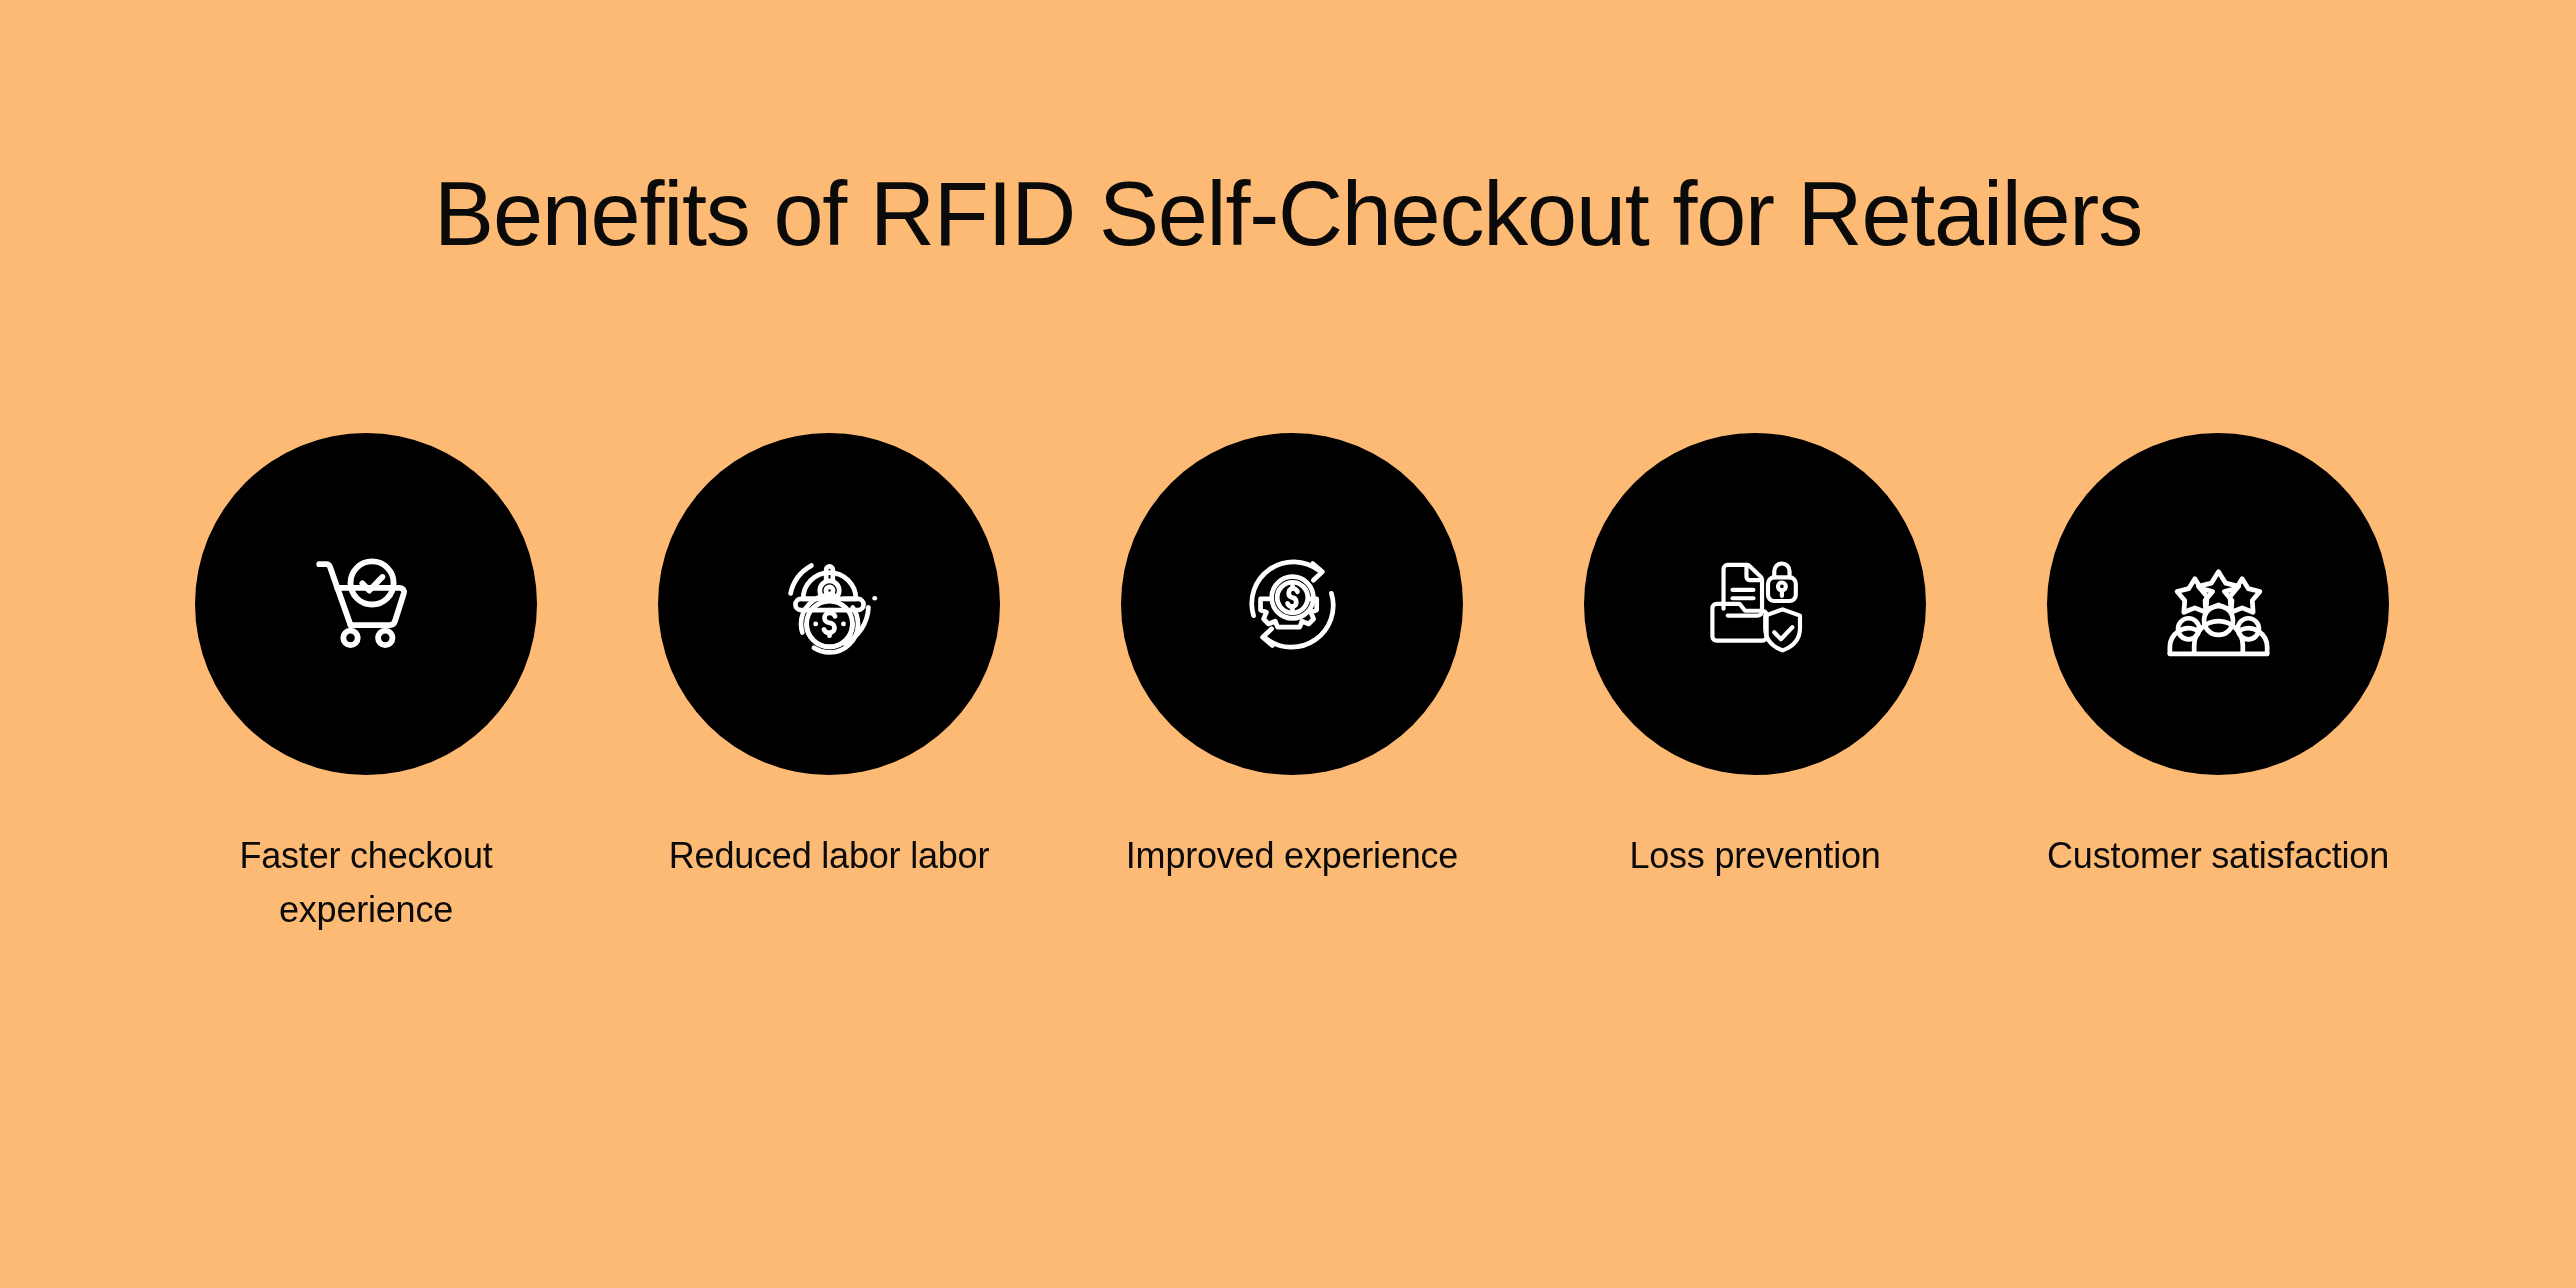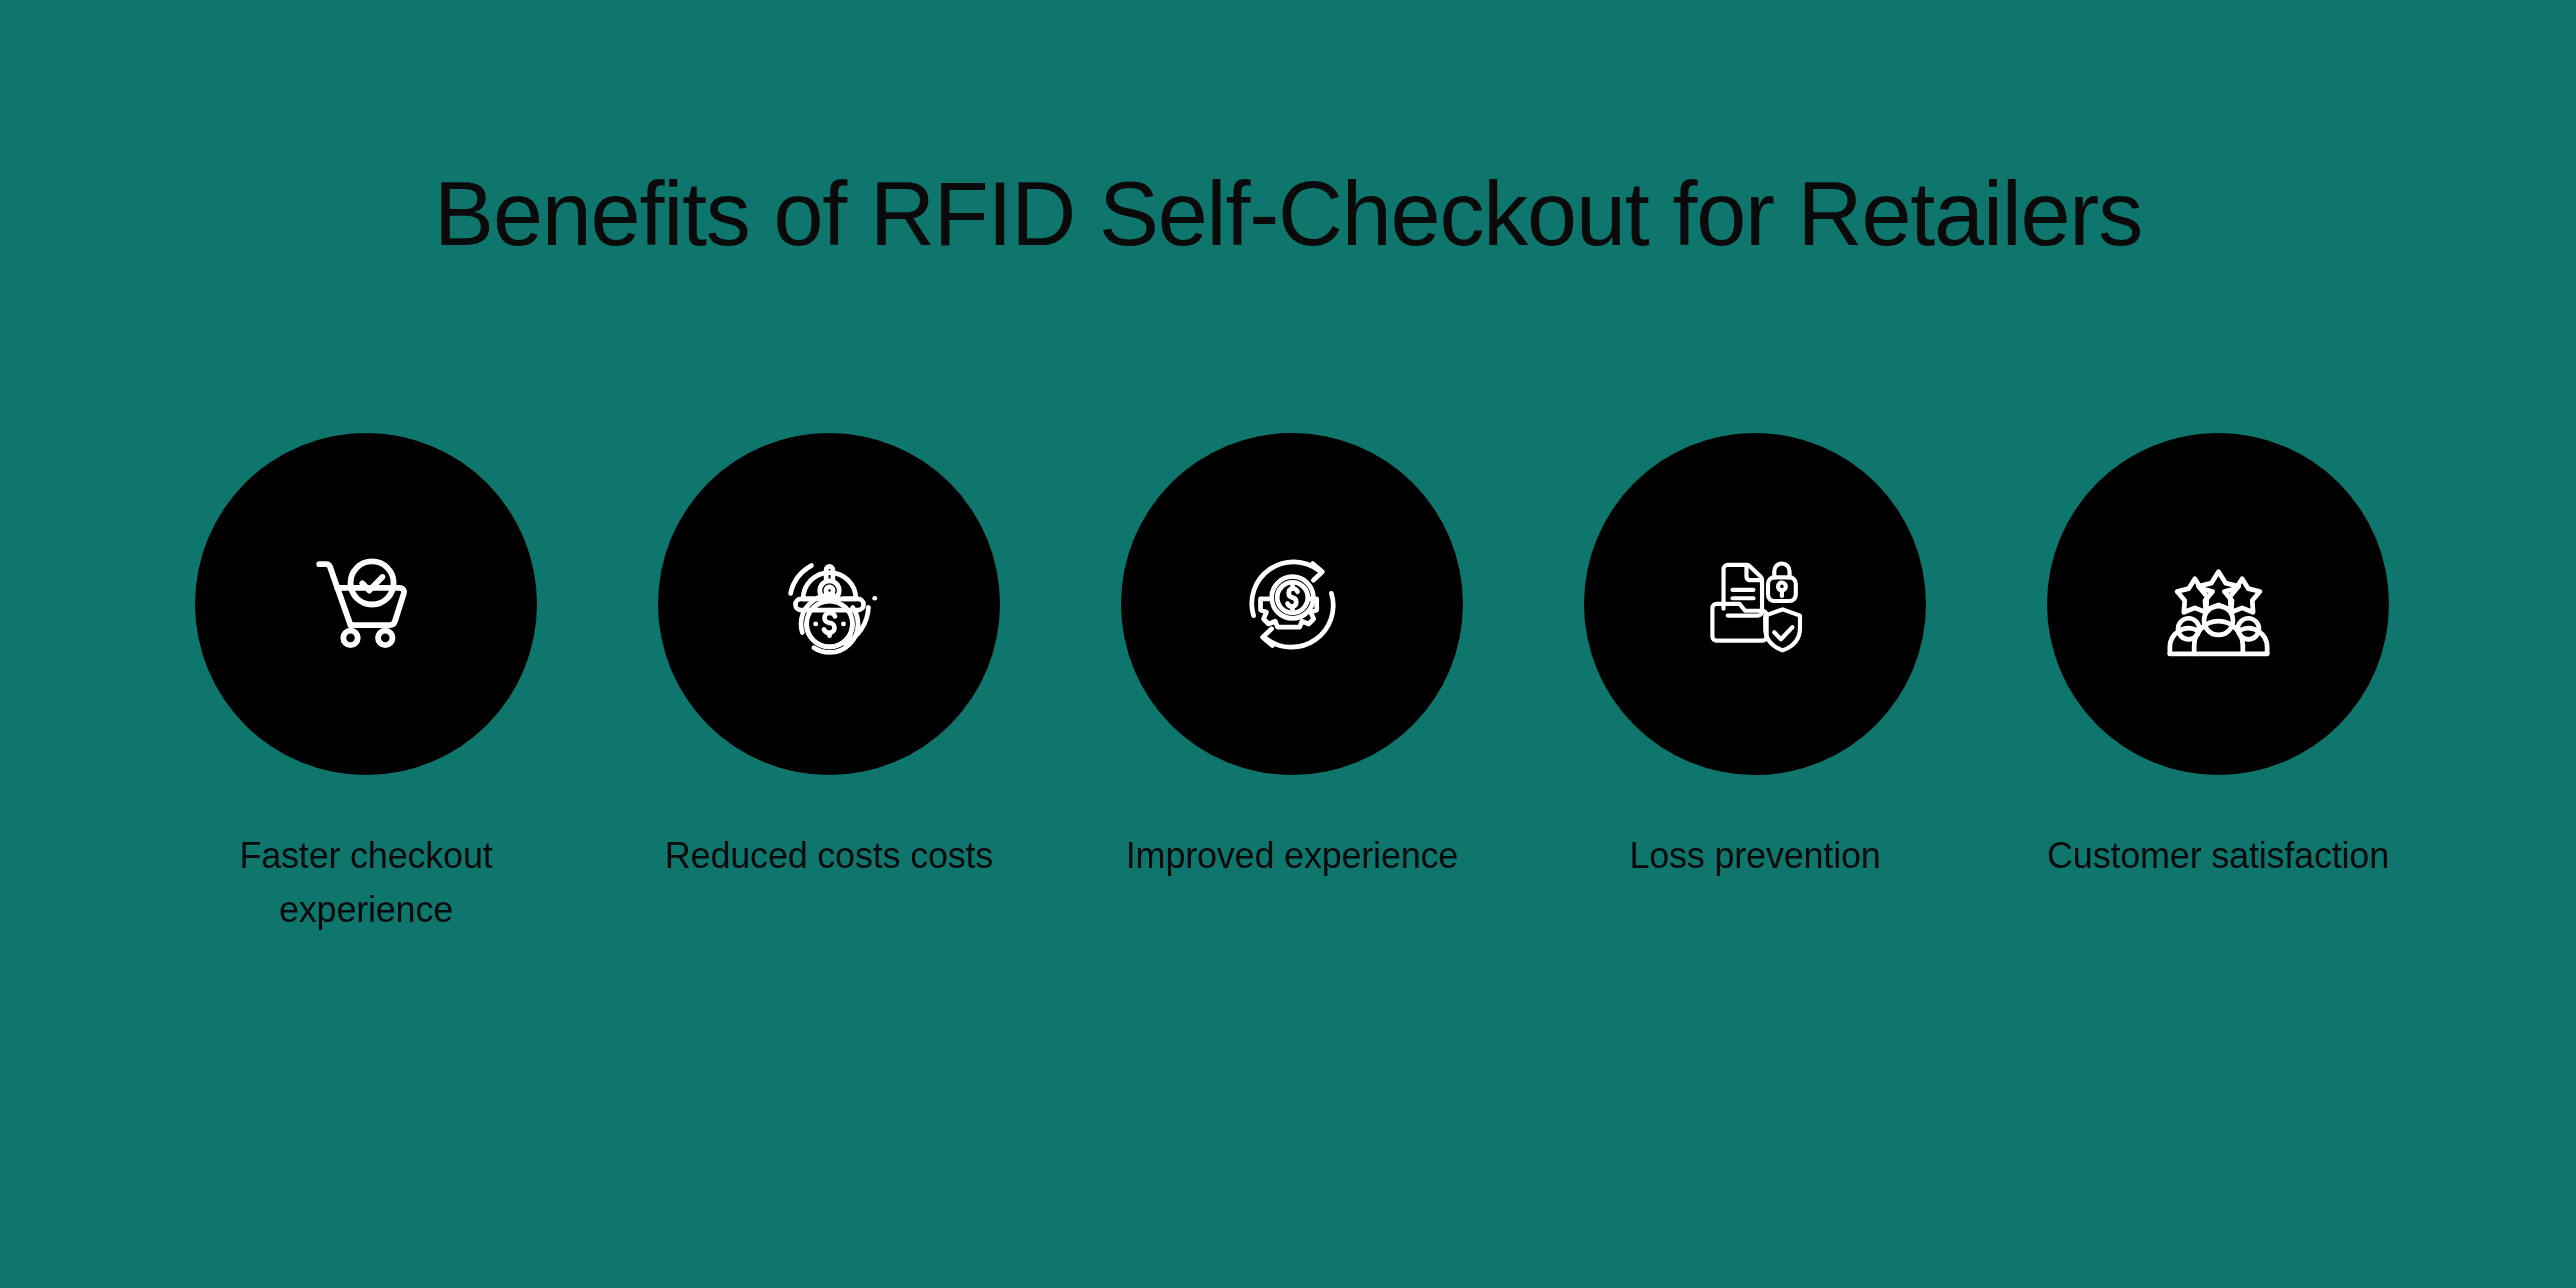--- a/index.html
+++ b/index.html
@@ -10,21 +10,21 @@
     width: 2576px;
     height: 1288px;
     background: #ffffff;
     font-family: "Liberation Sans", sans-serif;
     overflow: hidden;
   }
   .slide {
     position: relative;
     width: 2576px;
     height: 1288px;
-    background: #0f766e;
+    background: #fdba74;
   }
   .title {
     position: absolute;
     top: 100px;
     left: 0;
     width: 2576px;
     text-align: center;
     font-size: 90px;
     font-weight: 300;
     letter-spacing: -1.2px;
@@ -121,21 +121,21 @@
           <path d="M33.5 64 a16.5 16.5 0 0 0 33 0" transform="translate(0 0)"></path>
           <circle cx="50" cy="64" r="20.5" stroke-dasharray="44 14"></circle>
 
           <path d="M54 58.5 a4 4 0 0 0 -4 -2.5 a3.6 3.6 0 0 0 0 7.2 a3.6 3.6 0 0 1 0 7.2 a4 4 0 0 1 -4 -2.5"></path>
           <path d="M50 54 v2"></path>
           <path d="M50 70.4 v2"></path>
           <path d="M40 64 h0.1"></path>
           <path d="M60 64 h0.1"></path>
         </svg>
       </div>
-      <div class="label">Reduced costs costs</div>
+      <div class="label">Reduced labor labor</div>
     </div>
 
     <div class="card">
       <div class="circle">
         <svg viewBox="0 0 100 100" fill="none" stroke="#ffffff" stroke-width="3.4" stroke-linecap="round" stroke-linejoin="round">
 
           <path d="M22 58 A30 30 0 0 1 69 25.5"></path>
           <path d="M64.5 20.5 L71.5 26.5 L65 32.5"></path>
           <path d="M78 42 A30 30 0 0 1 31 74.5"></path>
           <path d="M35.5 79.5 L28.5 73.5 L35 67.5"></path>

